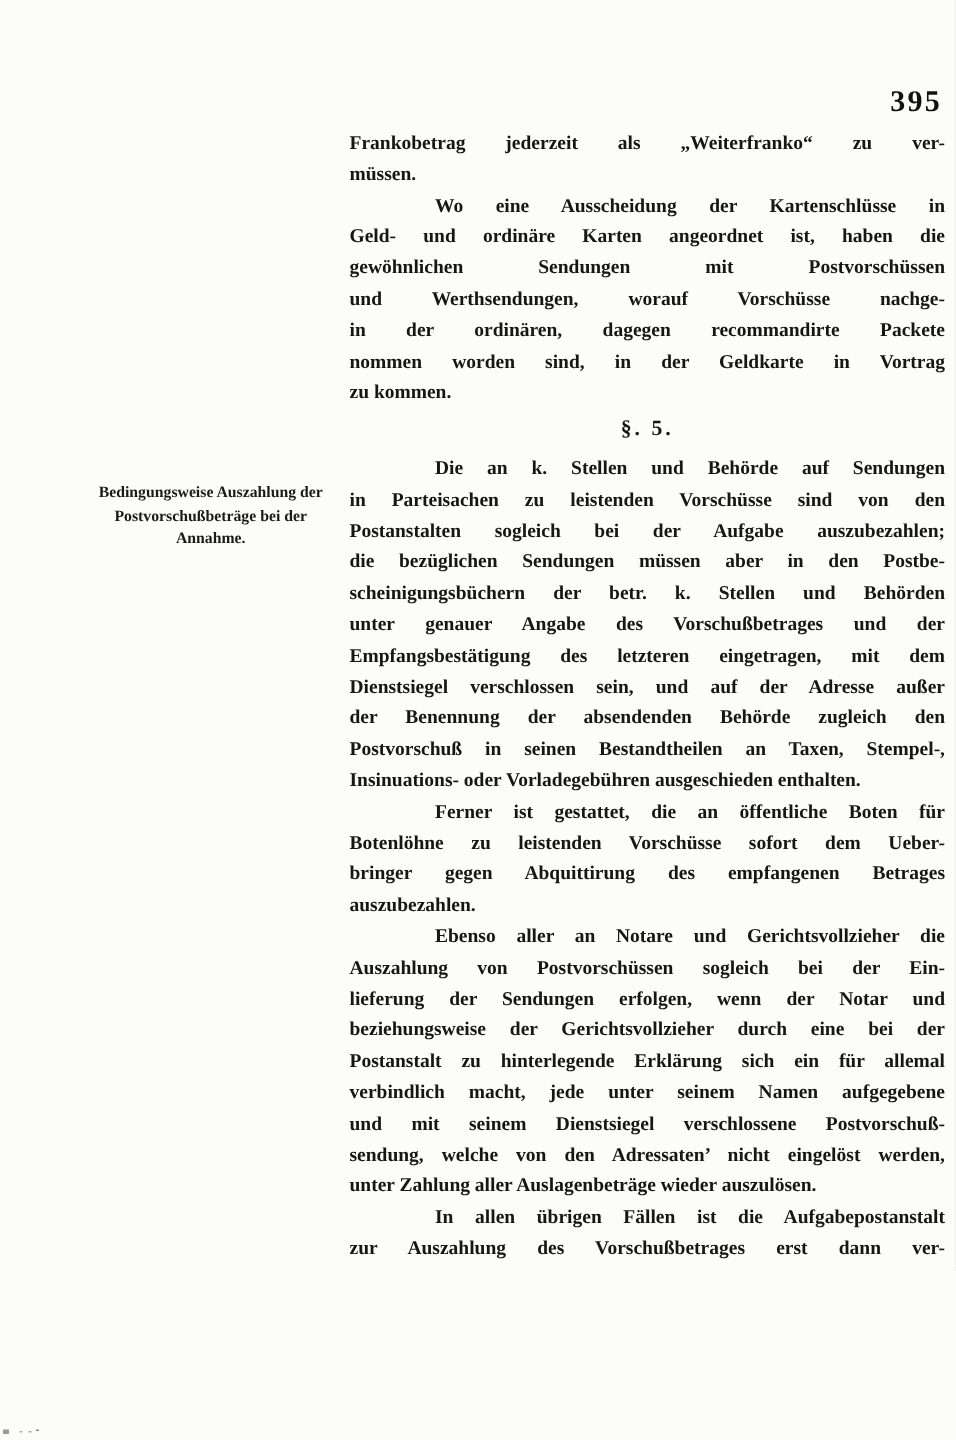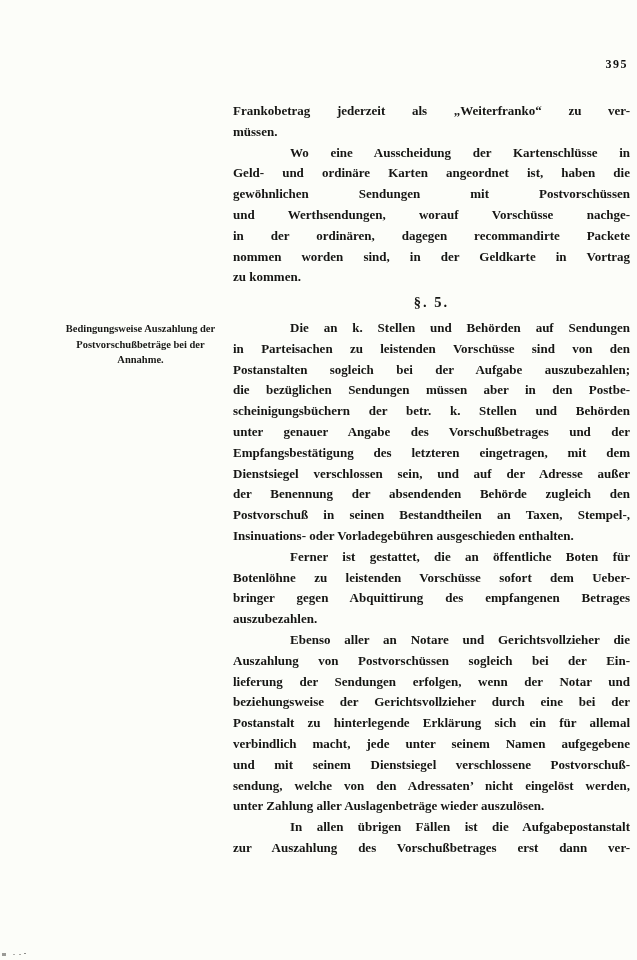--- a/index.html
+++ b/index.html
@@ -13,29 +13,29 @@
     height: 960px;
     background: #fcfdf9;
     overflow: hidden;
     font-family: "Liberation Serif", "DejaVu Serif", serif;
     color: #161614;
   }
   .page-number {
     position: absolute;
     top: 57px;
     right: 9px;
-    font-size: 12px;
+    font-size: 20px;
     font-weight: 700;
     letter-spacing: 1.5px;
     color: #111;
   }
   .main-column {
     position: absolute;
     left: 233px;
-    top: 101px;
+    top: 85px;
     width: 397px;
     font-size: 13px;
     font-weight: 700;
     line-height: 20.8px;
   }
   .tline {
     text-align: justify;
     text-align-last: justify;
     min-height: 20.8px;
   }
@@ -110,21 +110,21 @@
         <div class="tline">gewöhnlichen Sendungen mit Postvorschüssen</div>
         <div class="tline">und Werthsendungen, worauf Vorschüsse nachge-</div>
         <div class="tline">in der ordinären, dagegen recommandirte Packete</div>
         <div class="tline">nommen worden sind, in der Geldkarte in Vortrag</div>
         <div class="tline tline-last">zu kommen.</div>
       </div>
 
     <div class="section-heading">§. 5.</div>
 
     <div class="para indent">
-        <div class="tline">Die an k. Stellen und Behörden auf Sendungen</div>
+        <div class="tline">Die an k. Stellen und Behörde auf Sendungen</div>
         <div class="tline">in Parteisachen zu leistenden Vorschüsse sind von den</div>
         <div class="tline">Postanstalten sogleich bei der Aufgabe auszubezahlen;</div>
         <div class="tline">die bezüglichen Sendungen müssen aber in den Postbe-</div>
         <div class="tline">scheinigungsbüchern der betr. k. Stellen und Behörden</div>
         <div class="tline">unter genauer Angabe des Vorschußbetrages und der</div>
         <div class="tline">Empfangsbestätigung des letzteren eingetragen, mit dem</div>
         <div class="tline">Dienstsiegel verschlossen sein, und auf der Adresse außer</div>
         <div class="tline">der Benennung der absendenden Behörde zugleich den</div>
         <div class="tline">Postvorschuß in seinen Bestandtheilen an Taxen, Stempel-,</div>
         <div class="tline tline-last">Insinuations- oder Vorladegebühren ausgeschieden enthalten.</div>

